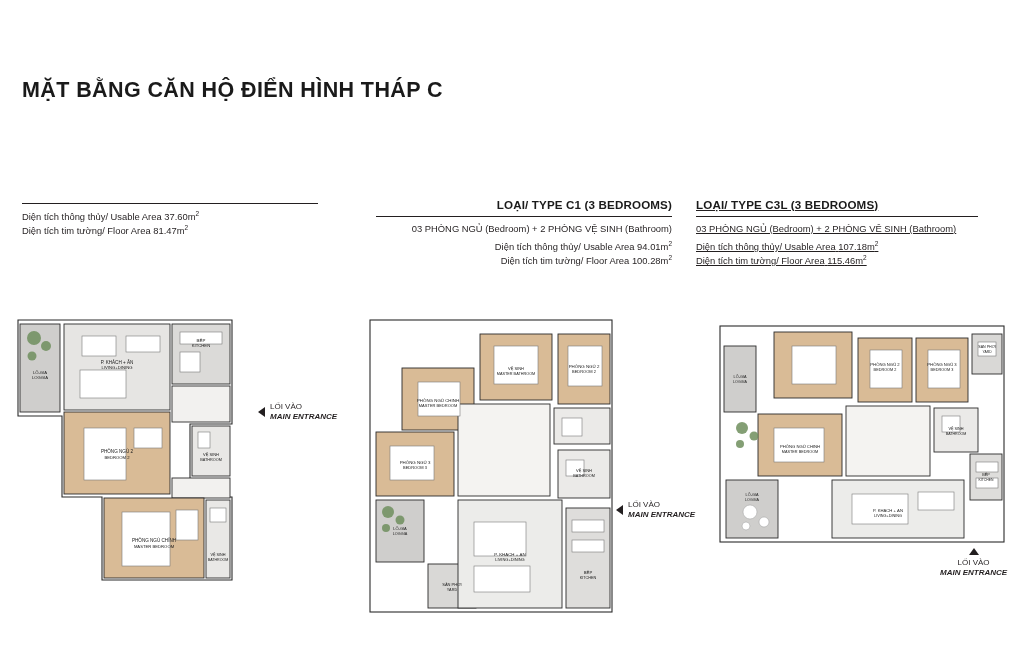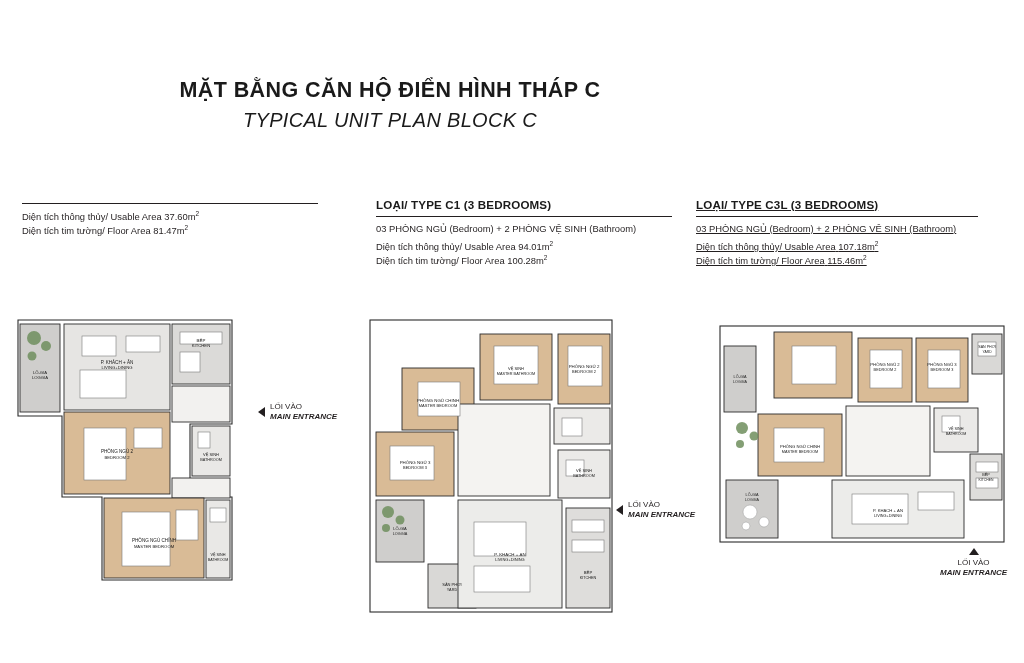--- a/index.html
+++ b/index.html
@@ -16,24 +16,23 @@
     overflow: hidden;
   }
   .page {
     position: absolute;
     inset: 0;
   }
 
   
   .header {
     position: absolute;
-    left: 40px;
+    left: 22px;
     top: 78px;
     width: 700px;
-    text-align: center;
   }
   .title-main {
     font-size: 21.5px;
     font-weight: bold;
     letter-spacing: 0.4px;
     color: #1a1a1a;
     line-height: 1.15;
     white-space: nowrap;
   }
   .title-sub {
@@ -46,21 +45,21 @@
     line-height: 1.15;
     white-space: nowrap;
   }
 
   
   .col {
     position: absolute;
     top: 198px;
   }
   .col-b6  { left: 22px;  width: 296px; }
-  .col-c1  { left: 376px; width: 296px; }
+  .col-c1  { left: 376px; width: 296px; text-align: right; }
   .col-c3l { left: 696px; width: 282px; text-decoration: underline; }
 
   .col-title {
     font-size: 11.6px;
     font-weight: bold;
     letter-spacing: 0.15px;
     white-space: nowrap;
     color: #1a1a1a;
   }
   .rule {
@@ -107,21 +106,20 @@
   }
   .plan svg { display: block; }
 </style>
 </head>
 <body>
 
 <div class="page">
 
   <div class="header">
     <div class="title-main">MẶT BẰNG CĂN HỘ ĐIỂN HÌNH THÁP C</div>
-    <div class="title-sub">TYPICAL UNIT PLAN BLOCK C</div>
   </div>
 
   <div class="col col-b6">
     <div class="rule"></div>
     <div class="col-line" style="margin-top:4px;">
       <span>Diện tích thông thủy/ Usable Area</span>
       <span>37.60m</span><sup>2</sup>
     </div>
     <div class="col-line">
       <span>Diện tích tim tường/ Floor Area</span>

